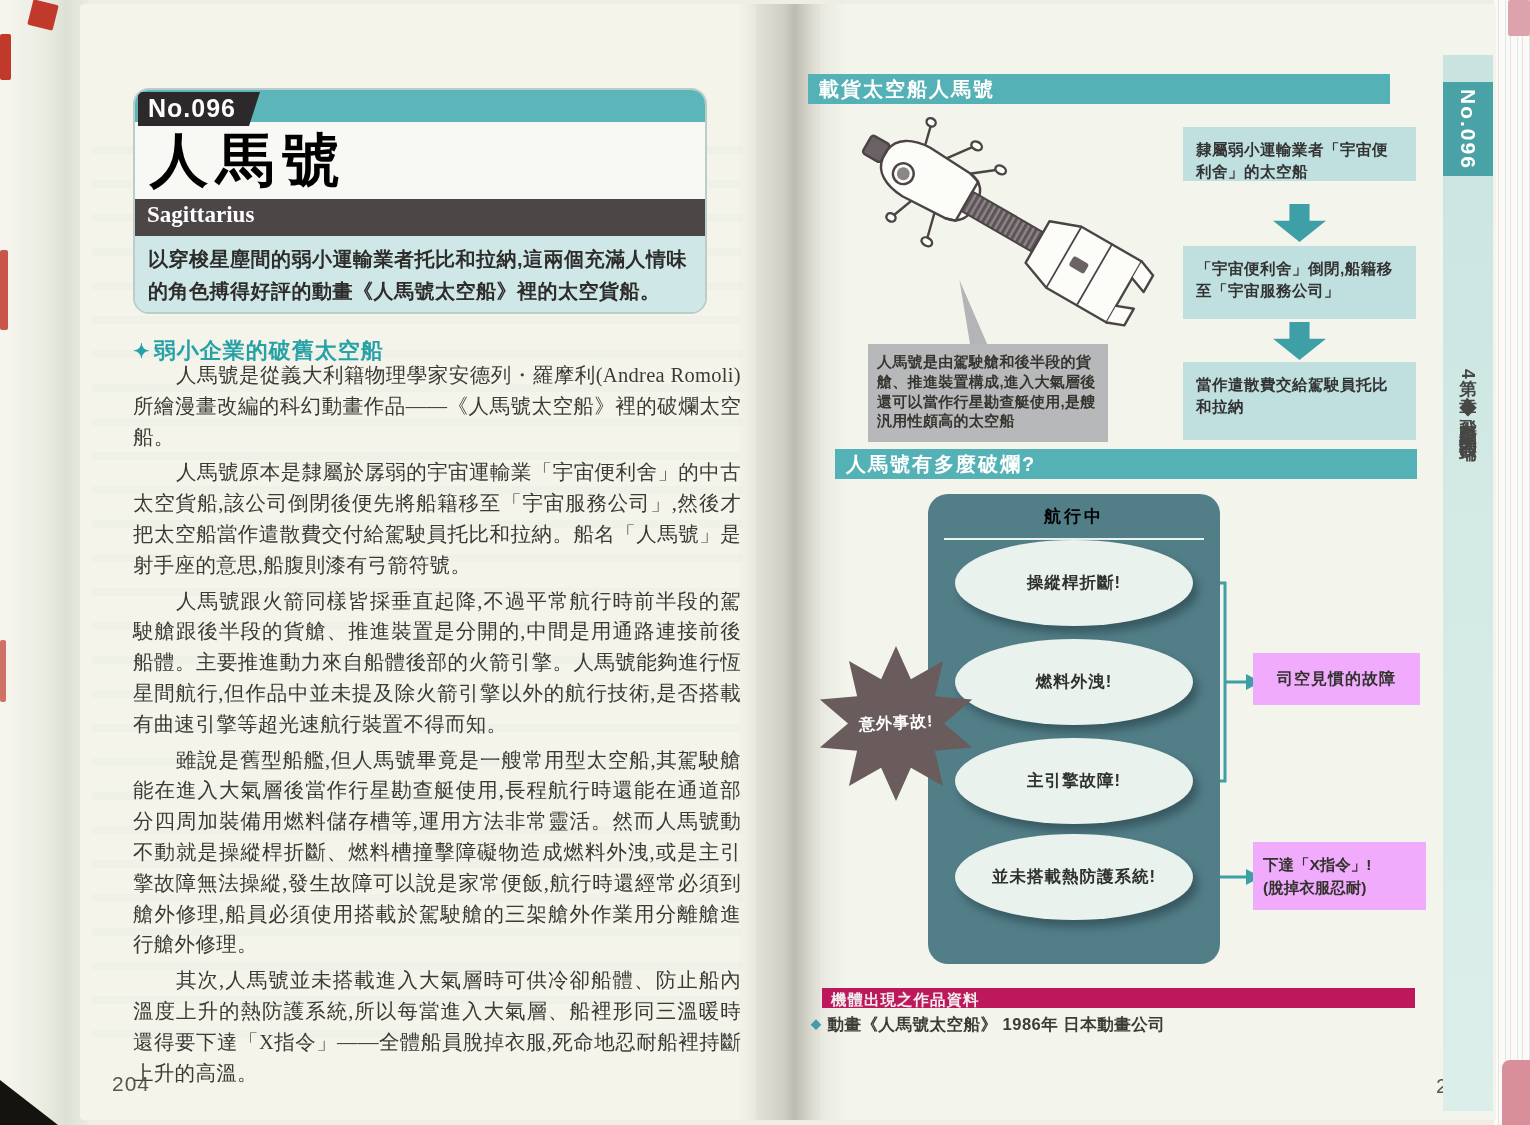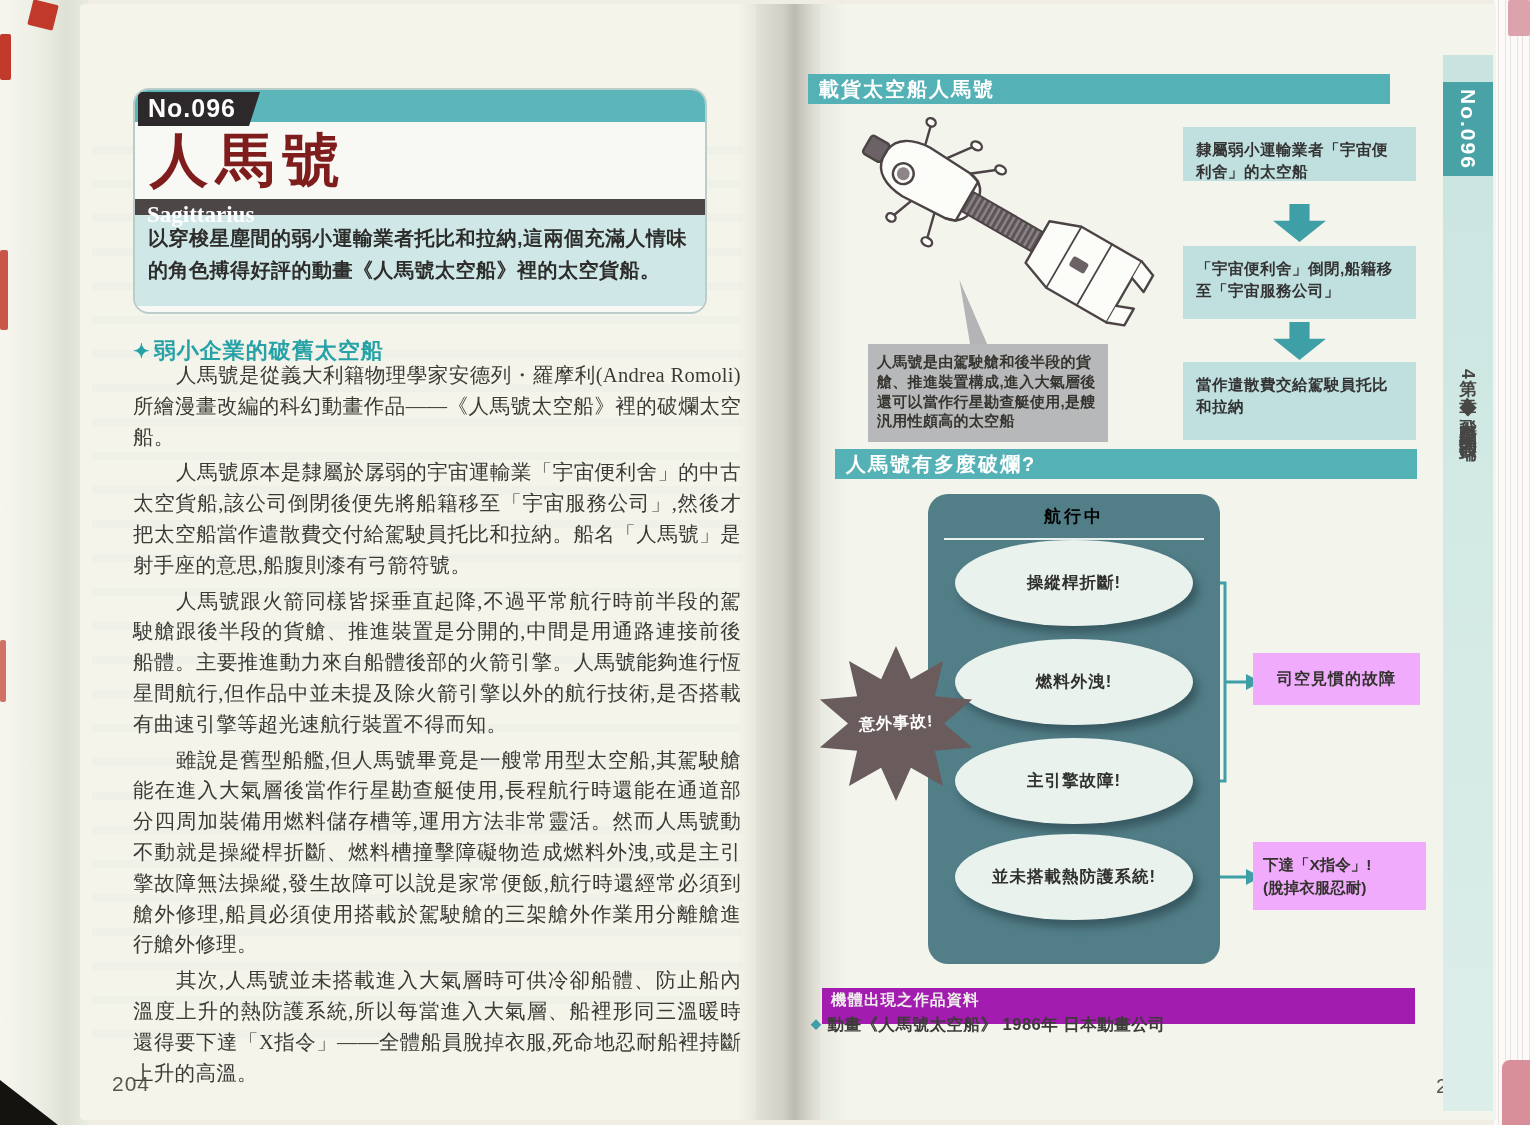--- a/index.html
+++ b/index.html
@@ -31,22 +31,22 @@
     background:linear-gradient(90deg,rgba(110,110,95,0) 0%,rgba(100,100,88,.22) 42%,rgba(70,70,60,.30) 52%,rgba(110,110,95,.10) 72%,rgba(110,110,95,0) 100%);}
 
   
   .header-card{left:133px;top:88px;width:574px;height:226px;background:#f8f9f4;
     border:2px solid #b9cdc9;border-radius:16px;overflow:hidden;box-sizing:border-box;}
   .card-topbar{position:relative;height:32px;background:#5cb5b8;}
   .no-badge{position:absolute;left:3px;top:2px;width:122px;height:34px;background:#2d292b;
     clip-path:polygon(0 0,100% 0,91% 100%,0 100%);color:#fff;font-weight:bold;
     font-size:25px;line-height:33px;padding-left:10px;box-sizing:border-box;letter-spacing:1px;}
   .card-title{height:75px;padding:2px 0 0 15px;font-size:58px;line-height:72px;font-weight:900;
-    color:#7f1d1d;letter-spacing:8px;}
-  .card-subtitle{height:16px;background:#4c4647;color:#fff;font-family:"Liberation Serif",serif;
+    color:#000000;letter-spacing:8px;}
+  .card-subtitle{height:37px;background:#4c4647;color:#fff;font-family:"Liberation Serif",serif;
     font-weight:bold;font-size:23px;line-height:32px;padding-left:12px;}
   .card-intro{height:84px;background:#cfe8e7;color:#2d2d2b;font-weight:bold;font-size:20px;
     line-height:32px;padding:7px 13px 0 13px;letter-spacing:.5px;}
 
   .section-heading{left:133px;top:336px;font-size:22px;font-weight:bold;color:#26a2a7;letter-spacing:1px;}
   .section-heading .diamond{margin-right:3px;font-size:20px;}
 
   .body-text{left:133px;top:360px;width:608px;color:#3b3a37;
     font-family:"Liberation Serif",serif;font-size:20.5px;line-height:30.8px;text-align:justify;}
   .body-text p{margin:0 0 5px 0;text-indent:2.1em;letter-spacing:.3px;}
@@ -93,21 +93,21 @@
   .starburst{left:816px;top:646px;width:160px;height:155px;background:#6a5c5c;z-index:4;
     clip-path:polygon(50% 0%,59.3% 21.5%,79.4% 9.6%,74.3% 32.4%,97.6% 34.5%,80% 50%,97.6% 65.5%,74.3% 67.6%,79.4% 90.4%,59.3% 78.5%,50% 100%,40.7% 78.5%,20.6% 90.4%,25.7% 67.6%,2.4% 65.5%,20% 50%,2.4% 34.5%,25.7% 32.4%,20.6% 9.6%,40.7% 21.5%);
     display:flex;align-items:center;justify-content:center;}
   .starburst span{color:#fff;font-weight:bold;font-size:16px;letter-spacing:1px;transform:rotate(-3deg);}
 
   .result-box{background:#f0abfc;color:#33322e;font-weight:bold;z-index:3;
     display:flex;flex-direction:column;align-items:center;justify-content:center;}
   .rb1{left:1253px;top:653px;width:167px;height:52px;font-size:16px;letter-spacing:1px;}
   .rb2{left:1253px;top:842px;width:173px;height:68px;font-size:15.5px;line-height:23px;align-items:flex-start;padding-left:10px;box-sizing:border-box;}
 
-  .works-bar{left:822px;top:988px;width:593px;height:36px;background:#a21caf;color:#efeeec;
+  .works-bar{left:822px;top:988px;width:593px;height:20px;background:#be185d;color:#efeeec;
     font-weight:bold;font-size:15.5px;line-height:24px;padding-left:9px;box-sizing:border-box;letter-spacing:1px;}
   .works-entry{left:811px;top:1014px;font-size:16.5px;color:#3c3b38;font-weight:bold;letter-spacing:.5px;}
   .works-entry .bullet{color:#3f9fa6;font-size:13px;margin-right:6px;vertical-align:2px;}
 
   
   .sidebar-strip{left:1443px;top:55px;width:50px;height:1056px;
     background:linear-gradient(180deg,#c9e4e0 0%,#d6ebe6 60%,#dceee9 100%);}
   .sidebar-badge{left:1443px;top:82px;width:50px;height:94px;background:#49a3a6;color:#fff;
     font-weight:bold;font-size:21px;letter-spacing:2px;writing-mode:vertical-rl;
     display:flex;align-items:center;justify-content:center;}

